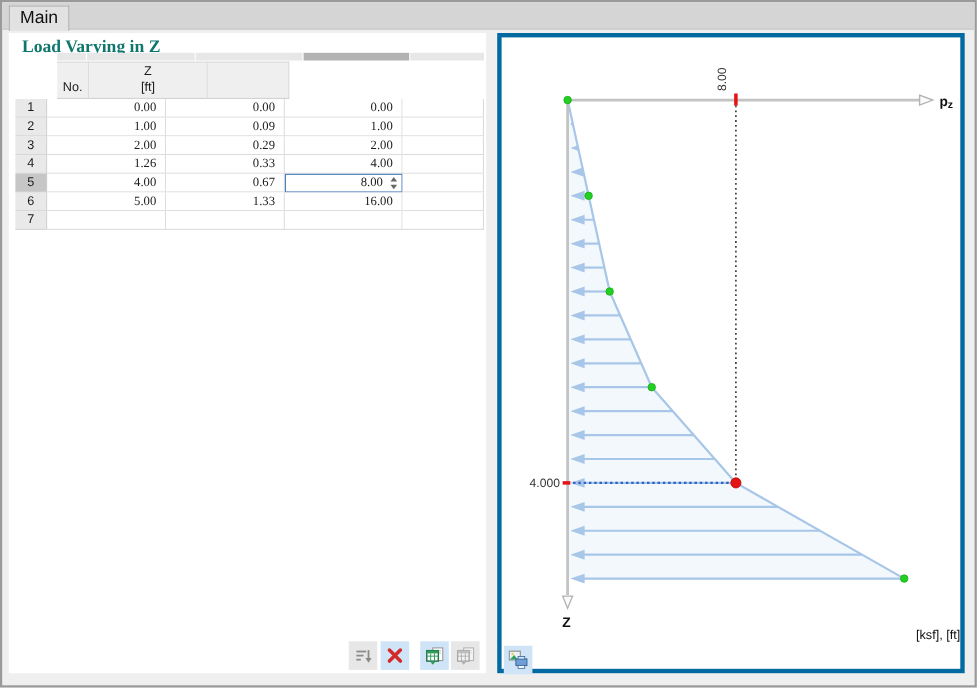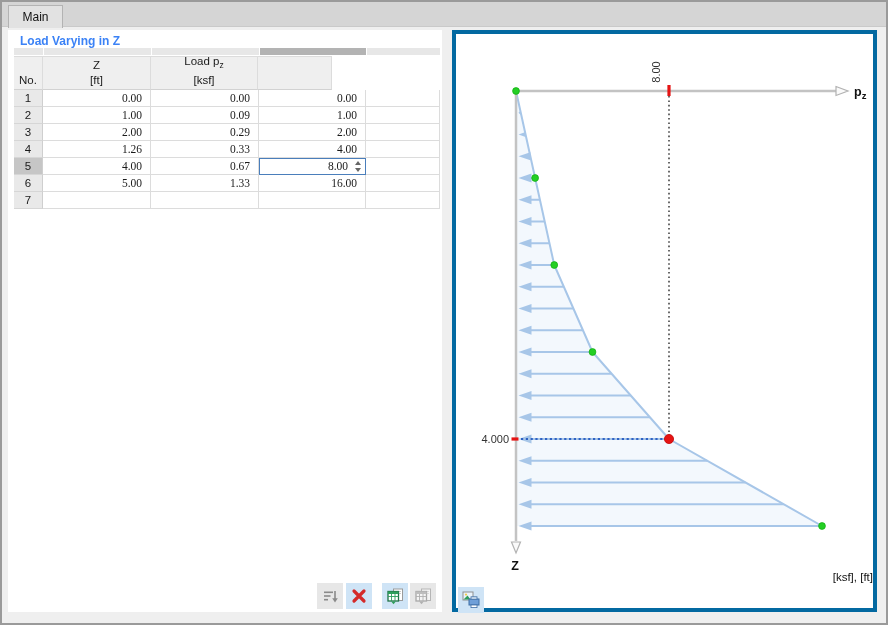--- a/index.html
+++ b/index.html
@@ -1,37 +1,37 @@
 <!DOCTYPE html>
 <html><head>
 <meta charset="utf-8">
 <style>
   * { margin:0; padding:0; box-sizing:border-box; }
   html,body { width:888px; height:625px; font-family:"Liberation Sans", sans-serif; }
   .window { position:relative; width:888px; height:625px; background:#efefef; border:2px solid #9a9a9a; overflow:hidden; }
 
   
   .tabbar { position:absolute; left:0; top:0; width:884px; height:25px; background:#d5d5d5; border-bottom:1px solid #c9c9c9; }
-  .tab { position:absolute; top:2px; height:24px; font-size:12px; color:#111; text-align:center; line-height:22px; cursor:default; }
+  .tab { position:absolute; top:2px; height:24px; font-size:16px; color:#111; text-align:center; line-height:22px; cursor:default; }
   .tab.inactive { left:6px; width:55px; background:#e2e2e2; border:1px solid #b3b3b3; border-bottom:none; height:23px; top:3px; }
   .tab.active { left:61px; width:128px; background:#ffffff; border:1px solid #ababab; border-bottom:none; z-index:3; font-weight:bold; font-weight:normal; }
 
   
   .panel { position:absolute; background:#ffffff; }
   .panel.left  { left:6px;   top:28px; width:434px; height:582px; }
   .panel.right { left:450px; top:28px; width:425px; height:582px; border:4px solid #0369a1; }
 
-  .panel-title { position:absolute; left:12px; top:4px; font-size:12px; font-weight:bold; color:#3b82f6; }
+  .panel-title { position:absolute; left:12px; top:4px; font-size:16px; font-weight:bold; color:#0f766e;font-family:Liberation Serif, serif; }
 
   
   .table { position:absolute; left:6px; top:18px; width:427px; font-size:11.5px; color:#1a1a1a; }
   .strip { display:flex; height:7px; margin-bottom:1px; }
   .strip > div { background:#e7e7e7; margin-right:1px; }
   .strip > div.sel { background:#b3b3b3; }
-  .w-no{width:29px;} .w-z{width:108px;} .w-kz{width:108px;} .w-pz{width:107px;} .w-x{width:74px;}
+  .w-no{width:29px;margin-left:38px;} .w-z{width:108px;} .w-kz{width:108px;} .w-pz{width:107px;} .w-x{width:74px;}
   .thead { display:flex; height:34px; }
   .thead > div { background:#efefef; border-right:1px solid #dcdcdc; border-bottom:1px solid #d2d2d2; border-top:1px solid #dcdcdc;
                  display:flex; flex-direction:column; align-items:center; justify-content:flex-end; padding-bottom:1px; line-height:15px; }
   sub { font-size:8.5px; }
   .trow { display:flex; height:17px; }
   .rn { width:29px; background:#e9e9e9; border-right:1px solid #cfcfcf; border-bottom:1px solid #d6d6d6; text-align:center; line-height:16px; }
   .rn.active { background:#c6c6c6; }
   .td { border-right:1px solid #dcdcdc; border-bottom:1px solid #dcdcdc; text-align:right; padding-right:8px; line-height:16px; background:#fff;font-family:Liberation Serif, serif; }
   .td.cell-active { border:1px solid #4a7ebb; padding:0 2px 0 0; display:flex; align-items:center; }
   .td.cell-active .val { flex:1; text-align:right; padding-right:4px; line-height:15px; }
@@ -70,24 +70,20 @@
         <div class="w-x"></div>
       </div>
 
       <div class="thead">
         <div class="w-no">
             <span>No.</span>
           </div>
         <div class="w-z">
           <span><span>Z</span></span>
           <span>[ft]</span>
-        </div>
-        <div class="w-pz">
-          <span><span>Load p</span><sub>z</sub></span>
-          <span>[ksf]</span>
         </div>
         <div class="w-x"></div>
       </div>
 
       <div class="trow">
         <div class="rn">1</div>
         <div class="td w-z">0.00</div>
         <div class="td w-kz">0.00</div>
         <div class="td w-pz">0.00</div>
         <div class="td w-x"></div>

